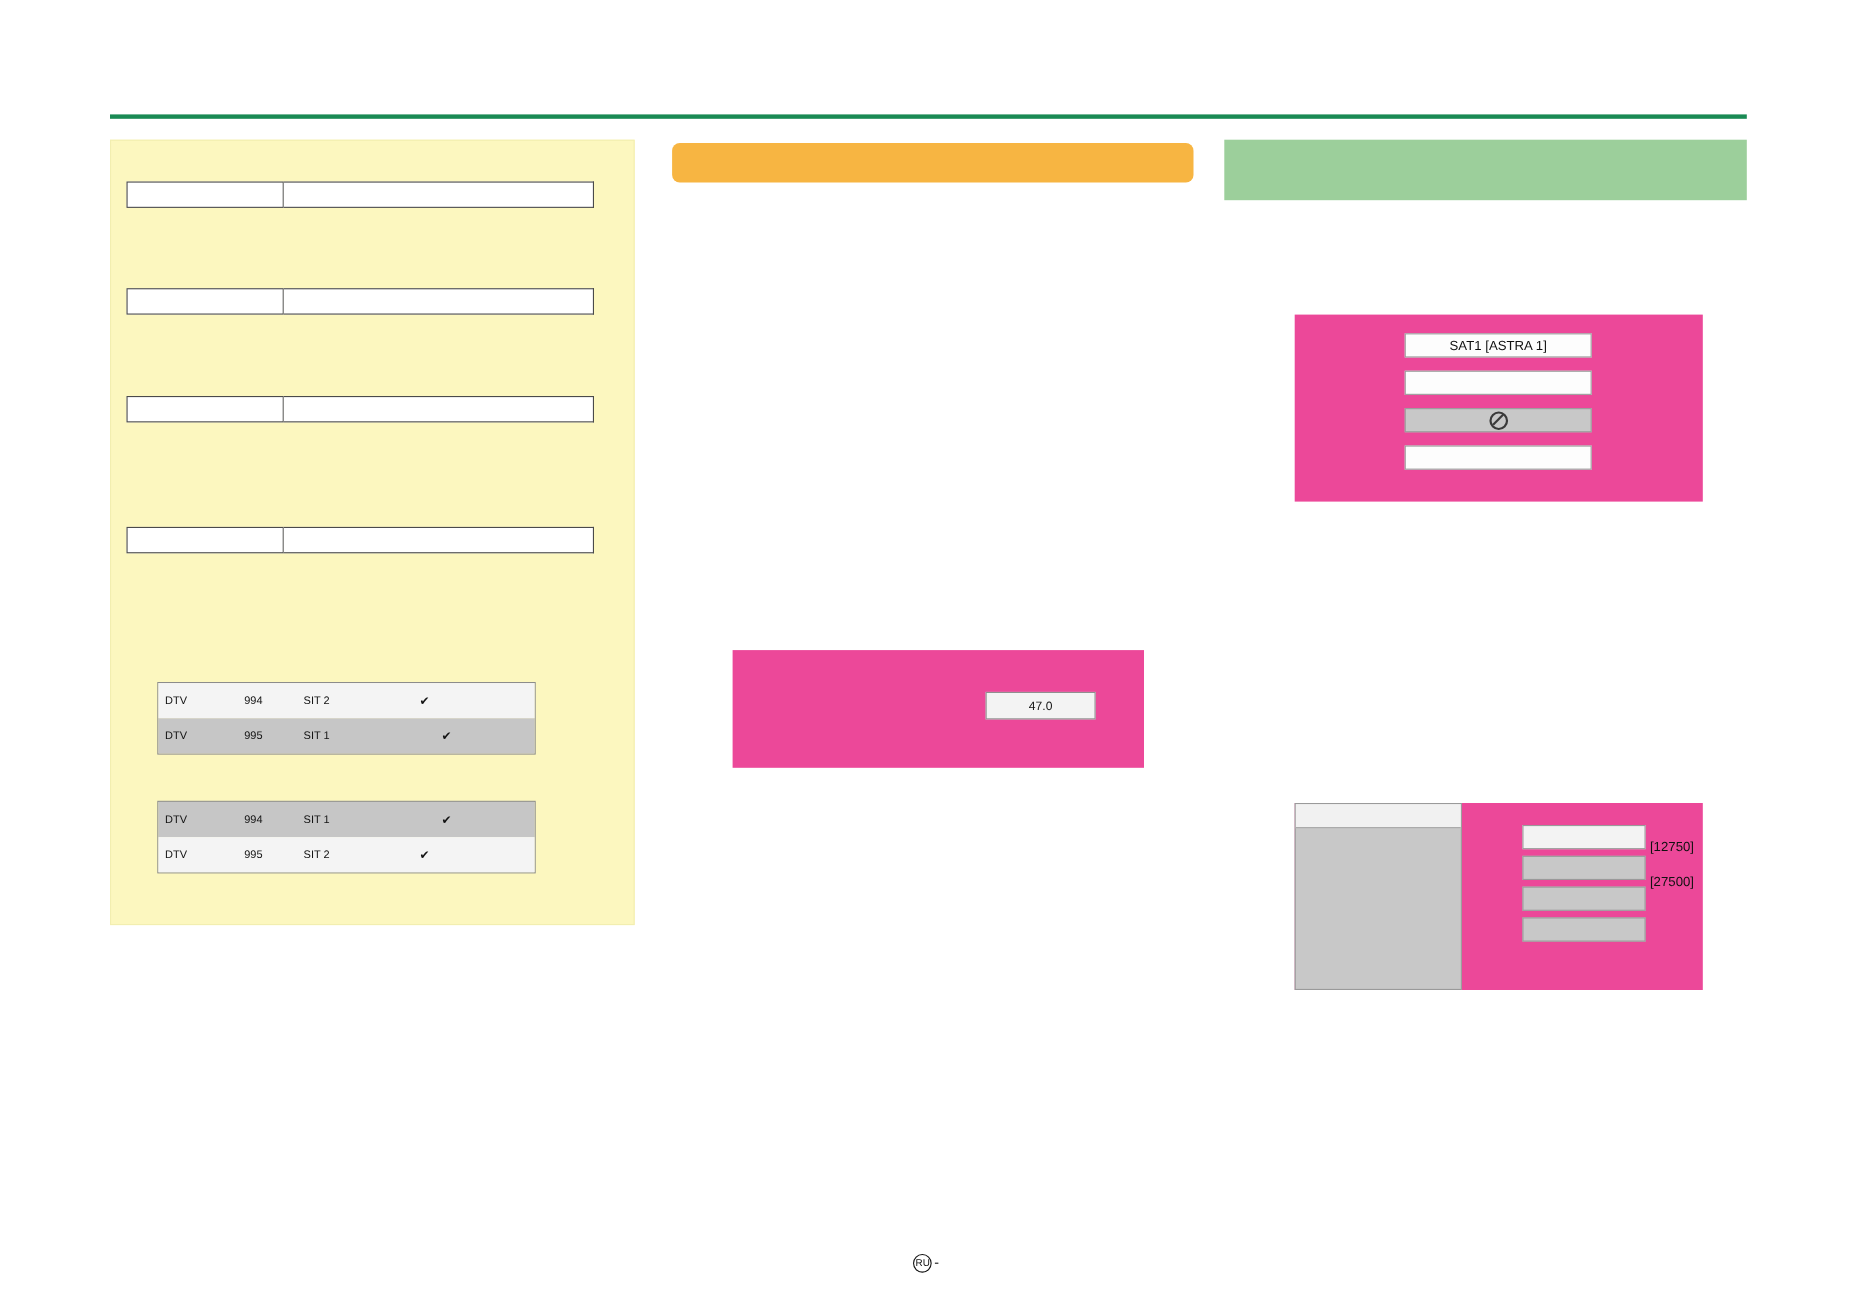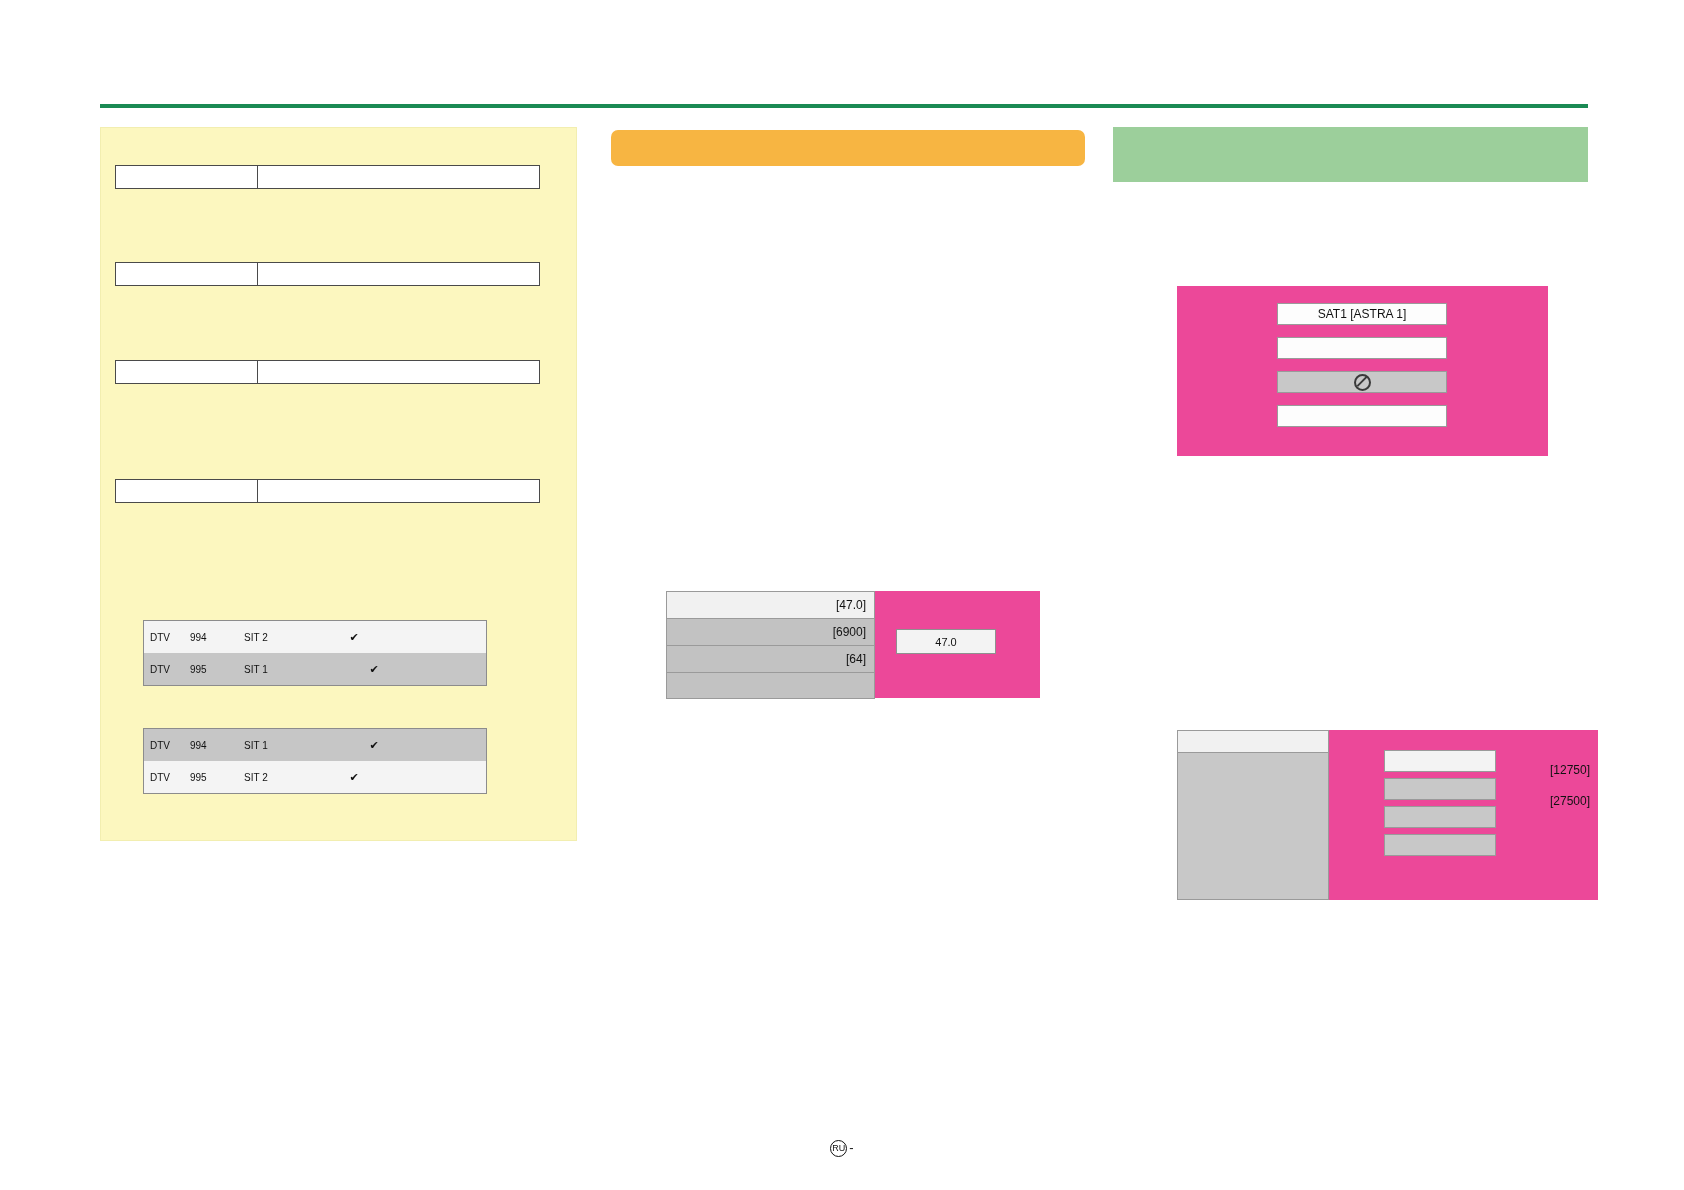--- a/index.html
+++ b/index.html
@@ -70,21 +70,21 @@
   .chan-row {
     height: 17px;
     display: flex;
     align-items: center;
     box-sizing: border-box;
     padding: 16px 6px;
   }
   .chan-row.light { background: #f4f4f4; }
   .chan-row.dark  { background: #c6c6c6; }
   .chan-row .c-type  { width: 40px; }
-  .chan-row .c-num   { width: 54px; }
+  .chan-row .c-num   { width: 54px; margin-left: 32px; }
   .chan-row .c-name  { width: 100px; }
   .chan-row .c-mark  { width: 20px; text-align: center; font-size: 11px; }
   .chan-row .c-mark2 { width: 20px; text-align: center; font-size: 11px; }
   .spacer-flex { flex: 1; }
 
   
   .orange-banner {
     position: absolute;
     left: 611px;
     top: 130px;
@@ -165,21 +165,21 @@
     border: 1px solid #8f8f8f;
     box-sizing: border-box;
     display: flex;
     align-items: center;
     justify-content: center;
     font-size: 11px;
     color: #111;
   }
 
   
-  #freq-osd { left: 1177px; top: 730px; width: 421px; height: 170px; }
+  #freq-osd { left: 1177px; top: 730px; width: 371px; height: 170px; }
   .freq-left {
     position: absolute;
     left: 0; top: 0;
     width: 152px;
     height: 170px;
     background: #c8c8c8;
     border: 1px solid #9a9a9a;
     box-sizing: border-box;
   }
   .freq-left-head {
@@ -311,26 +311,20 @@
       <span class="c-mark">✔</span>
       <span class="c-mark2"></span>
       <span class="spacer-flex"></span>
     </div>
   </div>
 </div>
 
 <div class="orange-banner"></div>
 
 <div class="osd" id="tune-osd">
-  <div class="tune-left">
-    <div class="tune-row light">[47.0]</div>
-    <div class="tune-row grey">[6900]</div>
-    <div class="tune-row grey">[64]</div>
-    <div class="tune-row grey"></div>
-  </div>
   <div class="tune-popup">47.0</div>
 </div>
 
 <div class="green-banner"></div>
 
 <div class="osd" id="sat-osd">
   <div class="osd-item white" style="top:17px;">SAT1 [ASTRA 1]</div>
   <div class="osd-item white" style="top:51px;"></div>
   <div class="osd-item grey" style="top:85px;">
     <span class="no-entry"></span>

